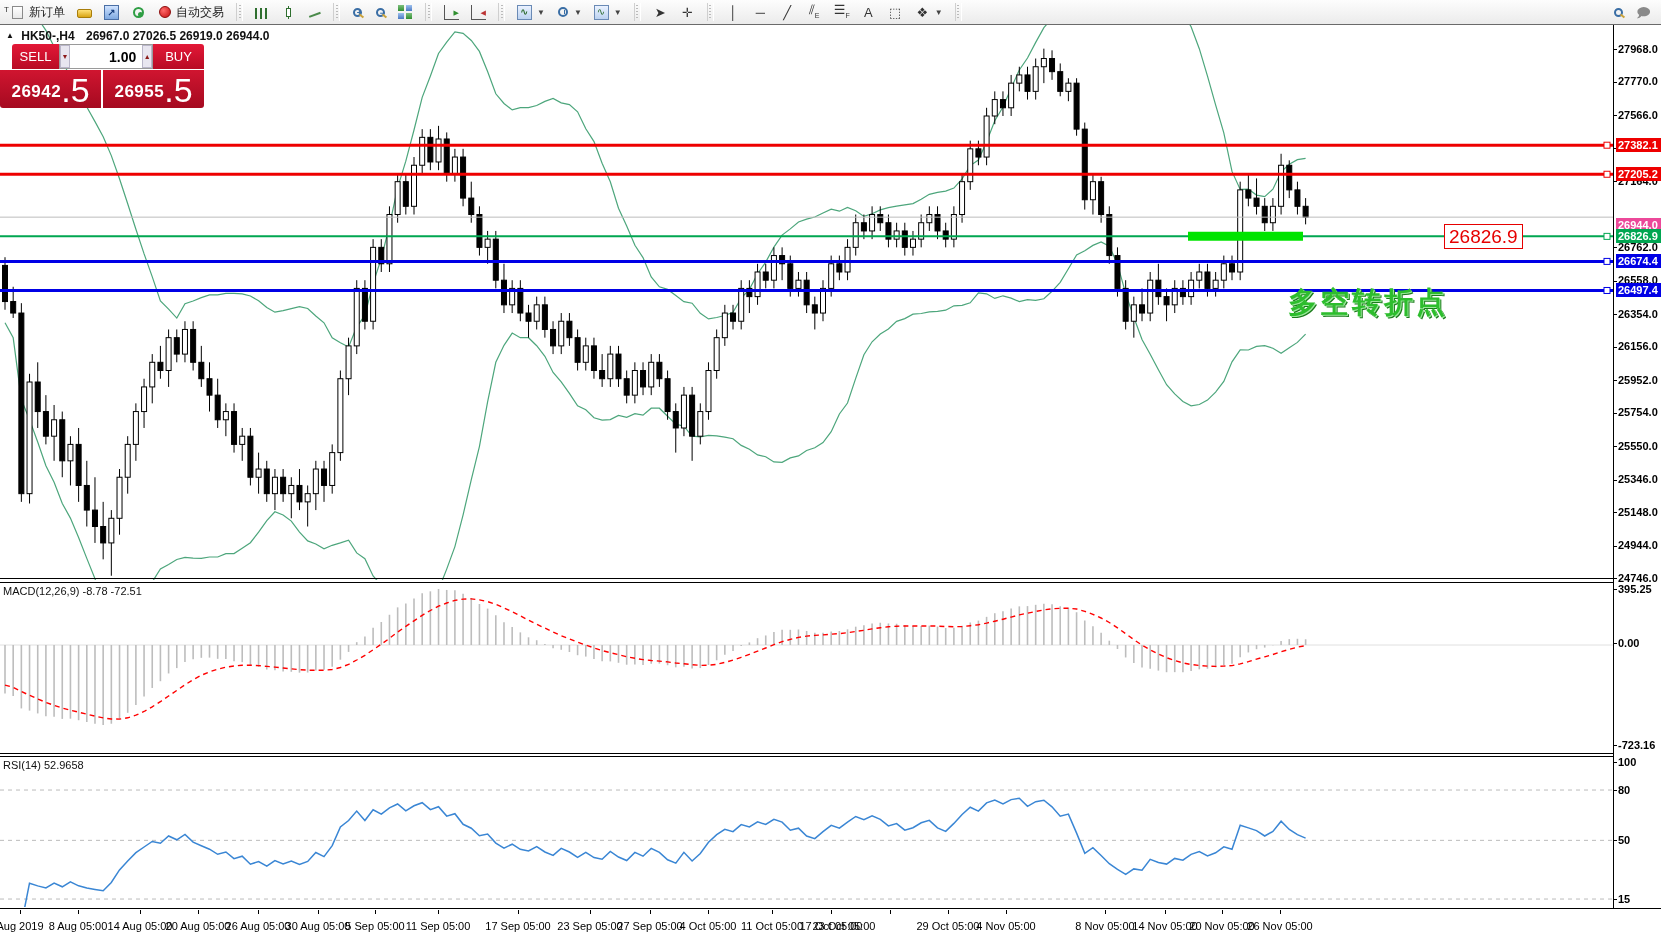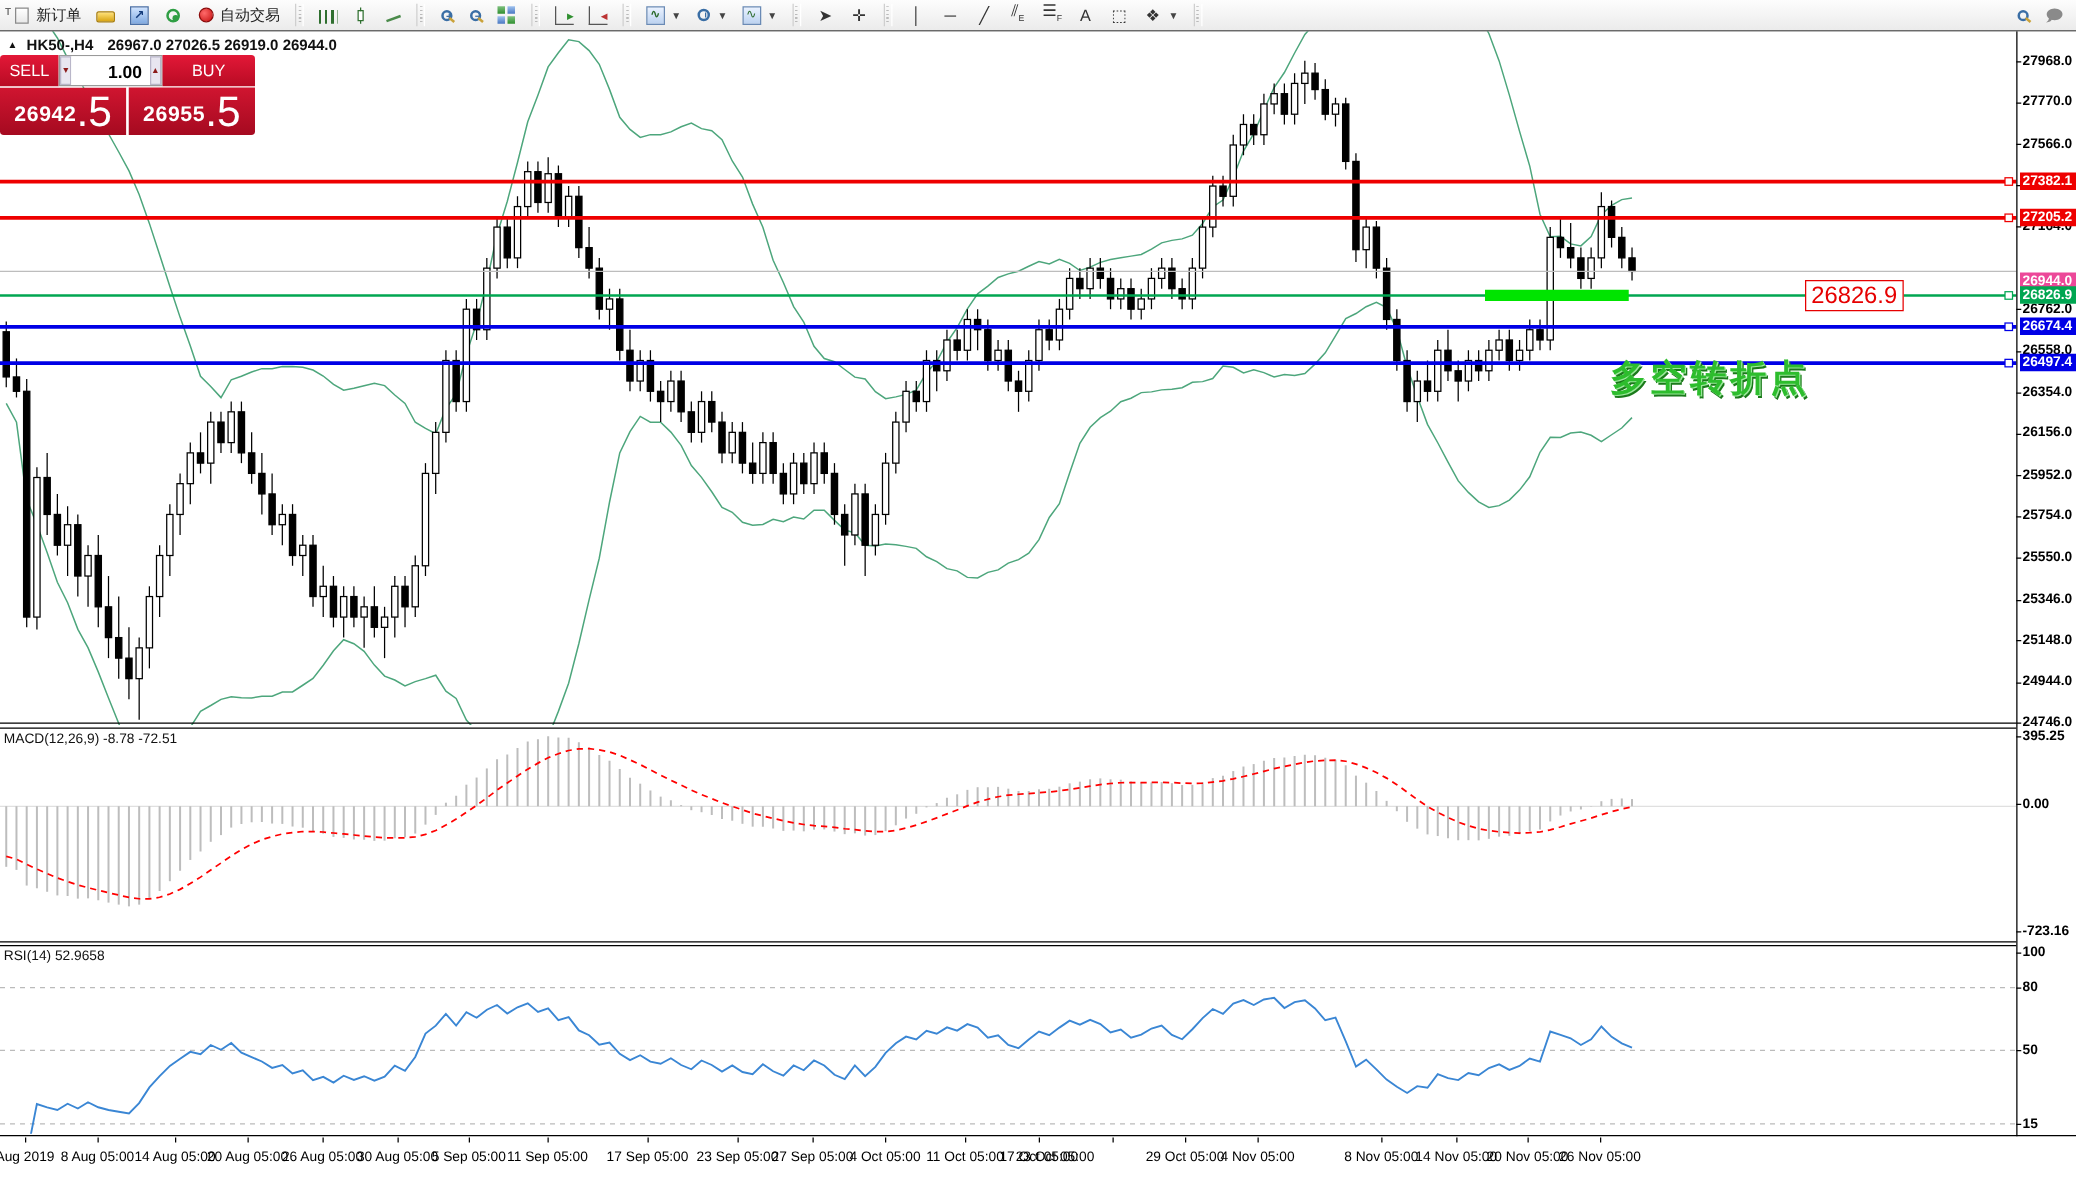--- a/index.html
+++ b/index.html
@@ -46,23 +46,23 @@
   .tf{padding:3px 7px;font-size:11px;color:#333;border:1px solid transparent;border-radius:2px;}
   .tf.active{border:1px solid #9a9a9a;background:#fff;box-shadow:inset 1px 1px 2px #cfcfcf;}
   .toolbar .spacer{flex:1;}
   
   .chart-title{position:absolute;left:6px;top:29px;z-index:6;font-size:12px;font-weight:bold;color:#111;}
   .chart-title .tri{font-size:8px;vertical-align:2px;margin-right:4px;}
   .indic-label{position:absolute;left:3px;z-index:6;font-size:11px;color:#111;}
   
   .trade{position:absolute;left:0px;top:44px;width:204px;z-index:8;font-family:"Liberation Sans",sans-serif;}
   .trade .row1{display:flex;height:25px;}
-  .btn-red{background:linear-gradient(#e31837,#b80b24);color:#fff;font-size:13px;display:flex;align-items:center;justify-content:center;}
+  .btn-red{background:linear-gradient(#e31837,#b80b24);color:#fff;font-size:13px;display:flex;align-items:center;justify-content:center;margin-left:12px;}
   .sellb{width:47px;border-radius:3px 0 0 0;}
-  .buyb{width:74px;margin-left:0;border-radius:0 3px 0 0;}
+  .buyb{width:51px;margin-left:0;border-radius:0 3px 0 0;}
   .vol{display:flex;flex:1;background:#fff;border:1px solid #9a9a9a;box-sizing:border-box;}
   .spin{width:13px;background:#e8e6f0;display:flex;align-items:center;justify-content:center;font-size:7px;color:#8b1a1a;border:1px solid #b9b6c9;box-sizing:border-box;}
   .vol input{border:0;width:100%;font-size:14px;font-weight:bold;text-align:right;padding-right:6px;outline:none;font-family:inherit;}
   .prices{display:flex;height:38px;margin-top:1px;}
   .pbox{background:linear-gradient(#d01530,#a50a20);color:#fff;display:flex;align-items:flex-end;justify-content:center;padding-bottom:3px;}
   .pbox .small{font-size:17px;font-weight:bold;letter-spacing:0.5px;margin-bottom:3px;}
   .pbox .big{font-size:34px;font-weight:400;line-height:30px;}
   .pbox.sell{width:101px;border-right:2px solid #fff;border-radius:0 0 0 3px;}
   .pbox.buy{width:101px;border-radius:0 0 3px 0;}
   

